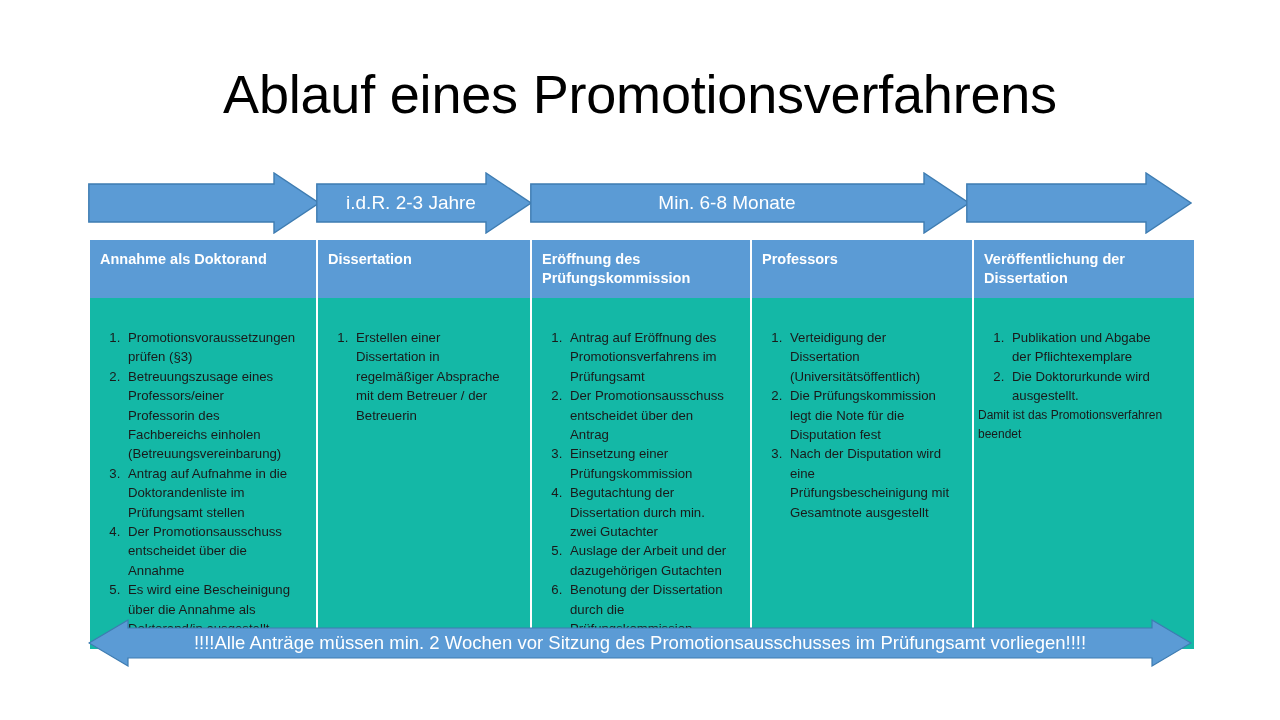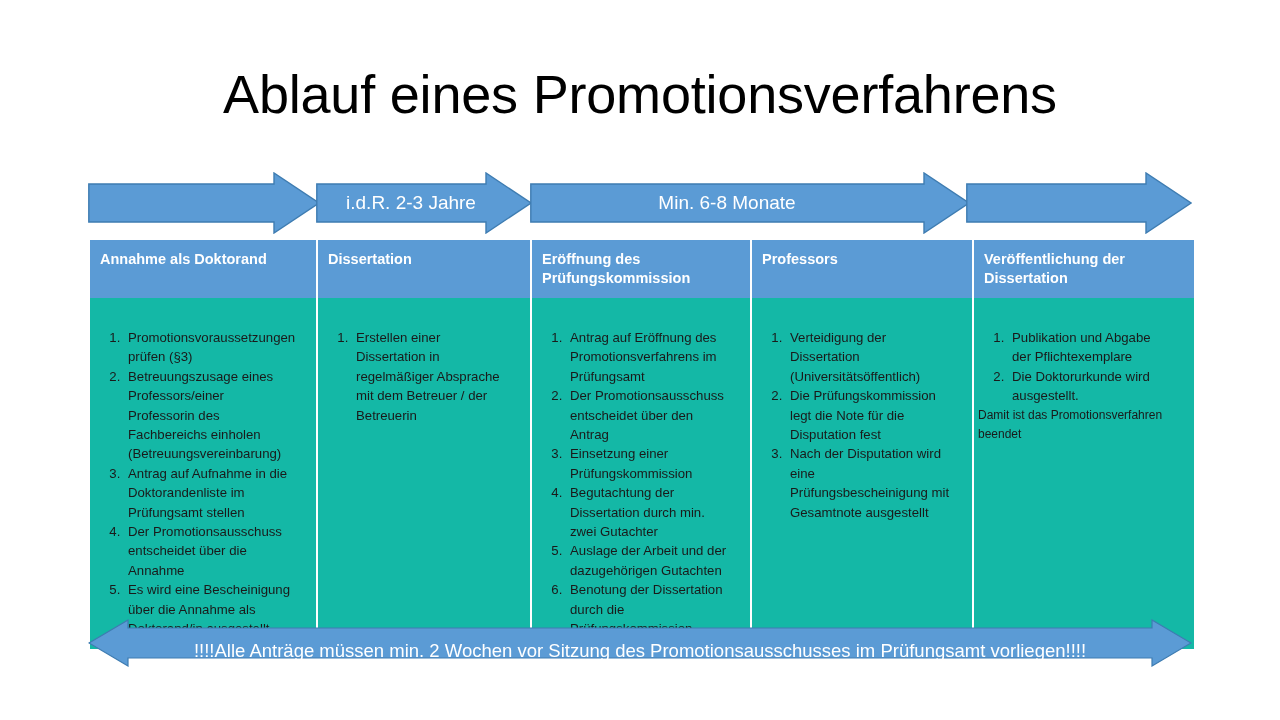--- a/index.html
+++ b/index.html
@@ -139,21 +139,21 @@
     height: 48px;
   }
   .banner svg {
     display: block;
     width: 1104px;
     height: 48px;
   }
   .banner-label {
     position: absolute;
     left: 0;
-    top: 8px;
+    top: 0;
     width: 1104px;
     height: 48px;
     line-height: 48px;
     text-align: center;
     color: #ffffff;
     font-size: 18.5px;
     white-space: nowrap;
     pointer-events: none;
   }
 </style>

